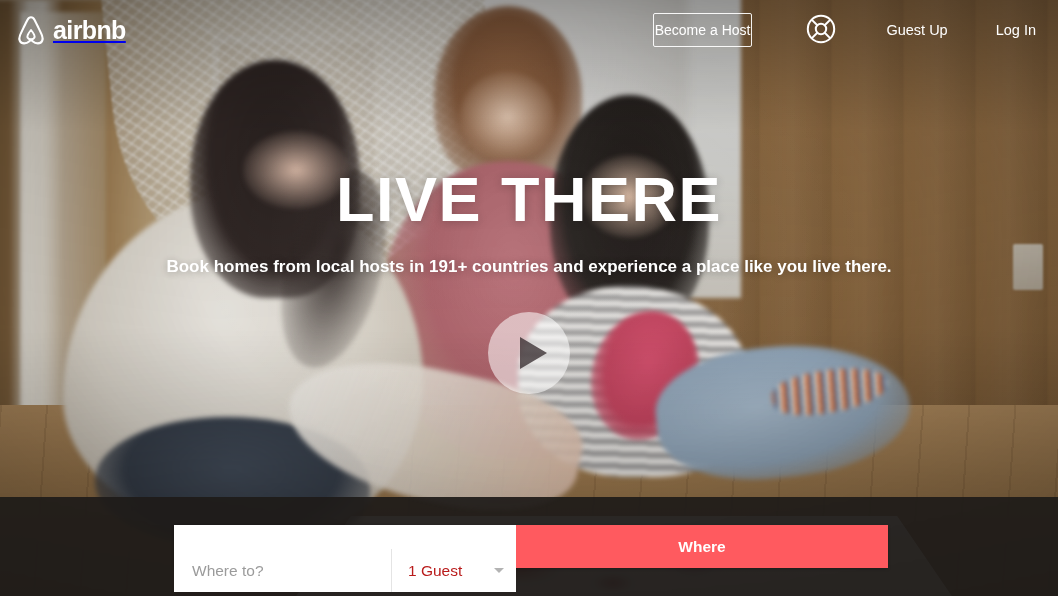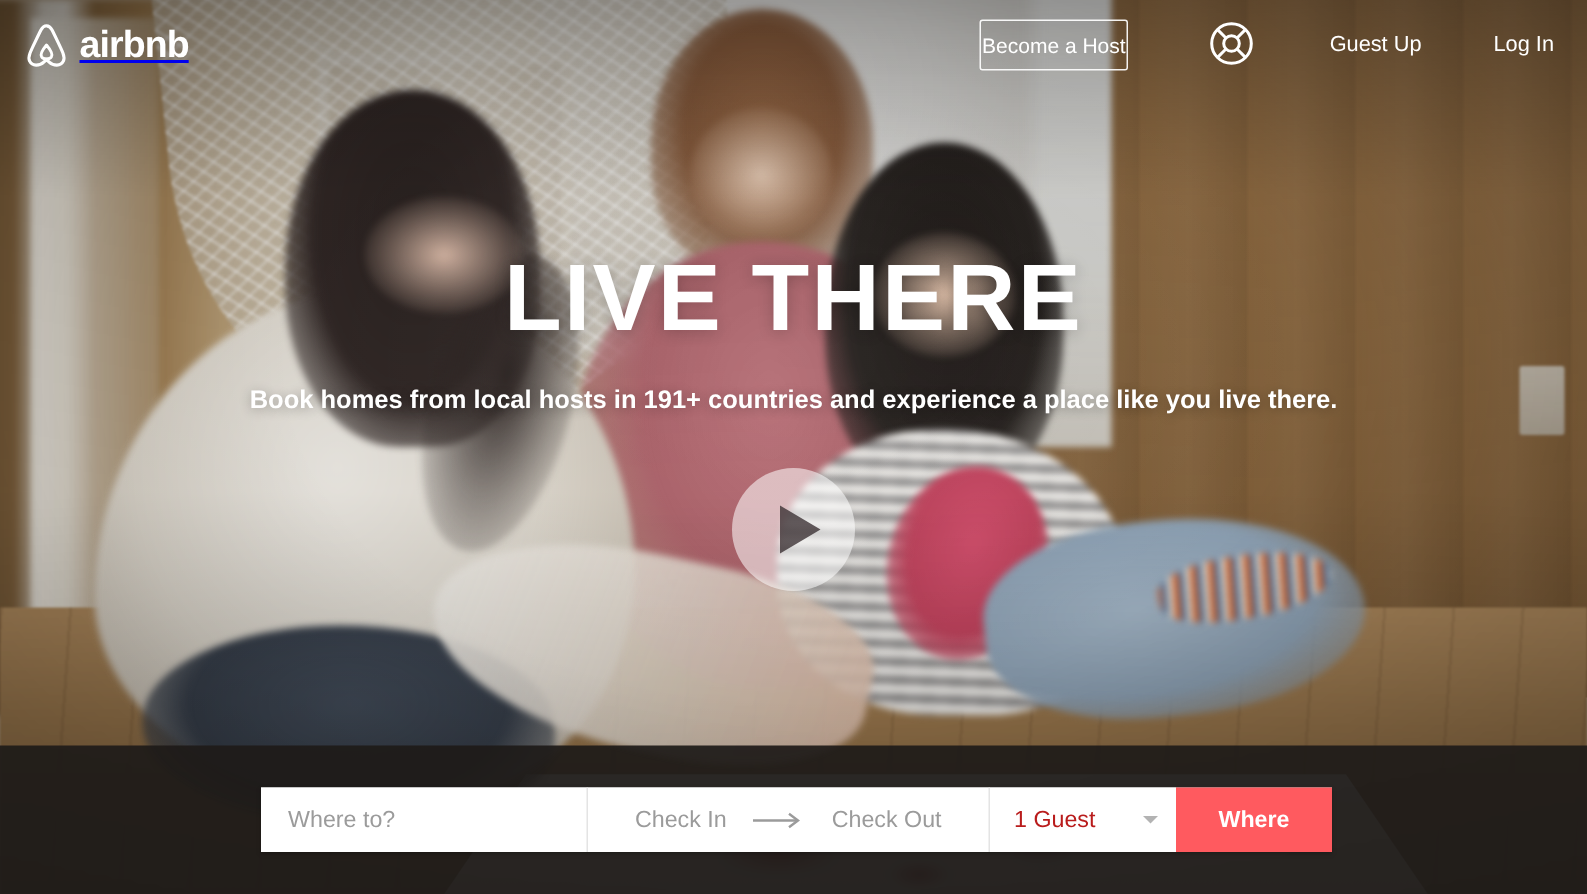--- a/index.html
+++ b/index.html
@@ -466,20 +466,21 @@
     background: #fff;
     z-index: 18;
     box-shadow: 0 1px 3px rgba(0,0,0,0.25);
   }
   .sb-field {
     display: flex;
     align-items: center;
     height: 100%;
     background: #fff;
     cursor: text;
+    margin-top: 24px;
   }
   .sb-where {
     width: 218px;
     padding-left: 18px;
     border-right: 1px solid #e4e4e4;
   }
   .sb-input {
     border: none;
     outline: none;
     width: 100%;
@@ -638,30 +639,20 @@
   <button class="play-btn" aria-label="Play video">
     <span class="play-tri"></span>
   </button>
 
   <div class="searchbar">
 
     <div class="sb-field sb-where">
       <input class="sb-input" type="text" placeholder="Where to?" style="">
     </div>
 
-    <div class="sb-field sb-dates">
-      <span class="sb-date">Check In</span>
-      <span class="sb-arrow">
-        <svg width="34" height="12" viewBox="0 0 34 12" fill="none" aria-hidden="true">
-          <line x1="0" y1="6" x2="29" y2="6" stroke="#9b9b9b" stroke-width="1.6"></line>
-          <polyline points="24,1.5 30,6 24,10.5" stroke="#9b9b9b" stroke-width="1.6" fill="none"></polyline>
-        </svg>
-      </span>
-      <span class="sb-date">Check Out</span>
-    </div>
 
     <div class="sb-field sb-guests">
       <span class="sb-guest-text">1 Guest</span>
       <span class="chev"></span>
     </div>
 
     <button class="sb-search">Where</button>
   </div>
 
 </div>

